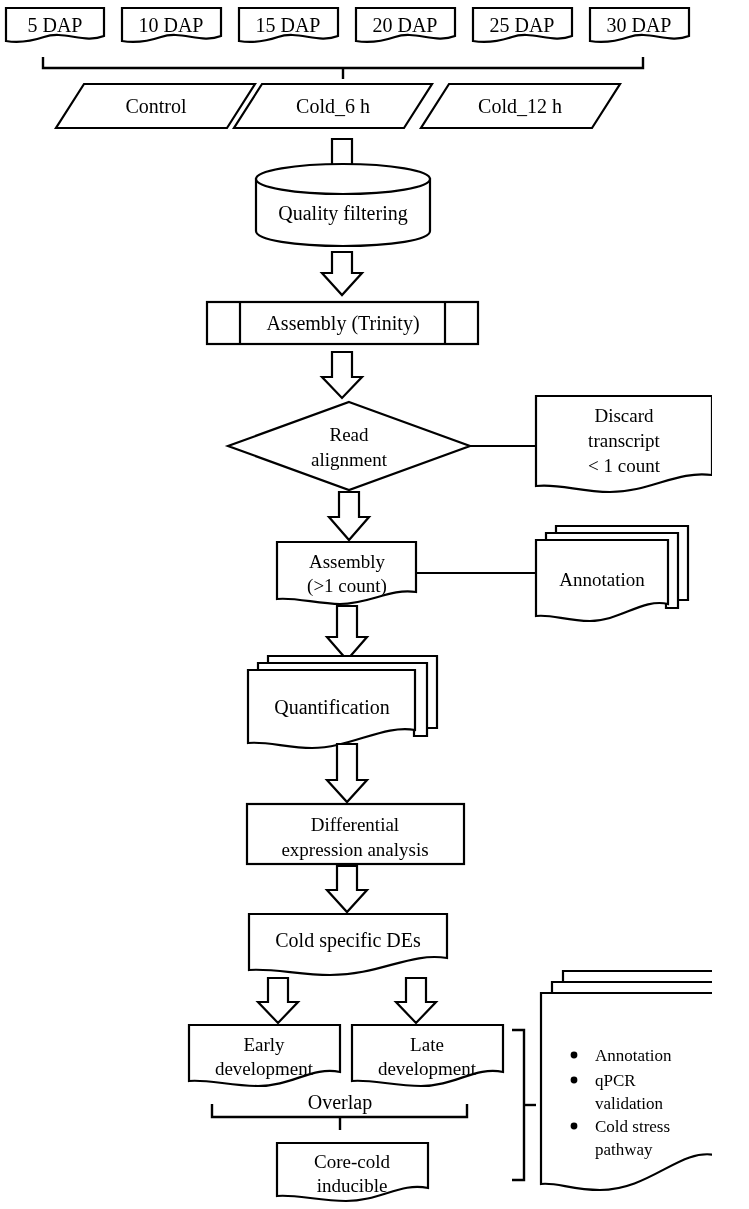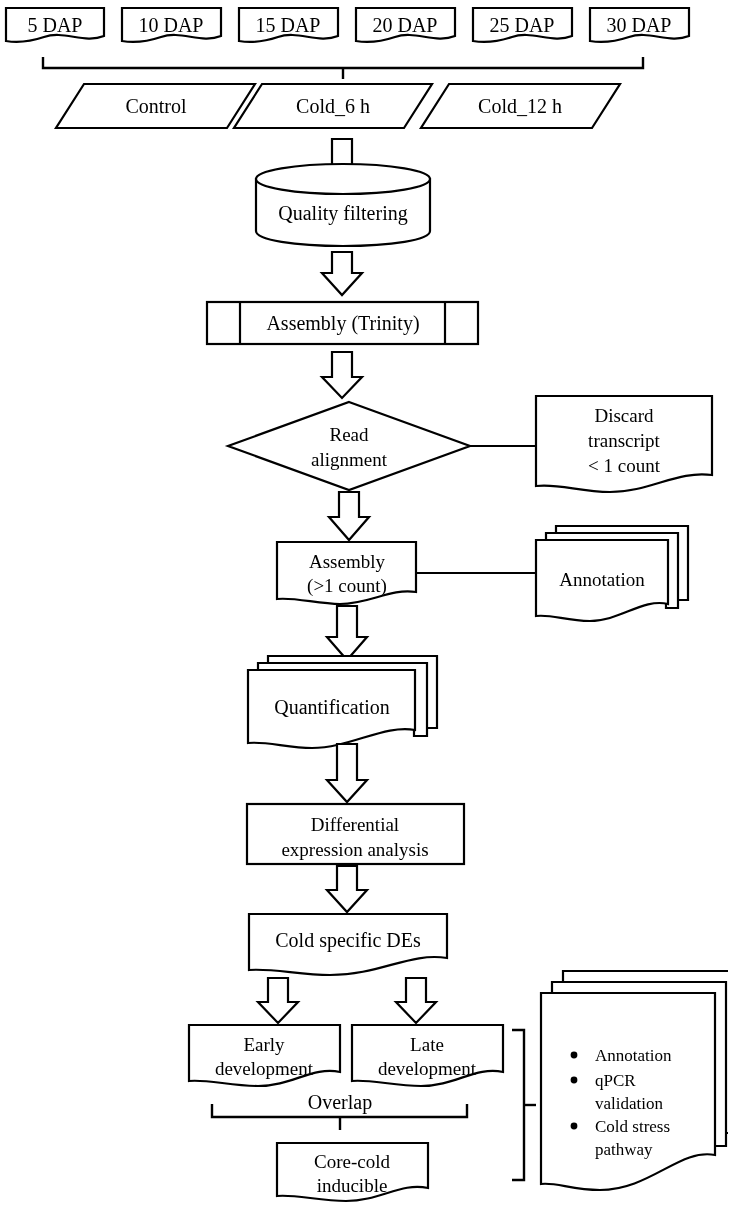--- a/index.html
+++ b/index.html
@@ -1,17 +1,17 @@
 <!DOCTYPE html>
 <html><head>
 <meta charset="utf-8">
 <style>
   html,body{margin:0;padding:0;background:#ffffff;}
   body{width:749px;height:1209px;font-family:"Liberation Serif",serif;}
-  #stage{position:relative;width:712px;height:1209px;overflow:hidden;background:#fff;padding-left:16px;}
+  #stage{position:relative;width:712px;height:1209px;overflow:hidden;background:#fff;}
   svg#flow{position:absolute;left:0;top:0;width:749px;height:1209px;}
   .shape{fill:#ffffff;stroke:#000000;stroke-width:2.2;stroke-linejoin:miter;}
   .conn{stroke:#000000;stroke-width:2.2;fill:none;stroke-linecap:butt;}
   .brace{stroke:#000000;stroke-width:2.4;fill:none;stroke-linecap:butt;stroke-linejoin:miter;}
   .arrow{fill:#ffffff;stroke:#000000;stroke-width:2.2;stroke-linejoin:miter;}
   .lbl{font-family:"Liberation Serif",serif;fill:#000;text-anchor:middle;dominant-baseline:auto;}
   .t20{font-size:20px;}
   .t19{font-size:19px;}
   .bullet-text{font-family:"Liberation Serif",serif;fill:#000;font-size:17px;text-anchor:start;}
   .bullet-dot{fill:#000;}

